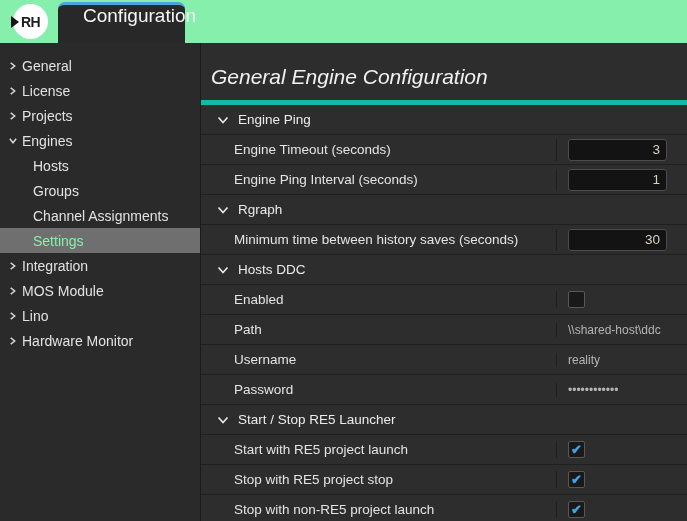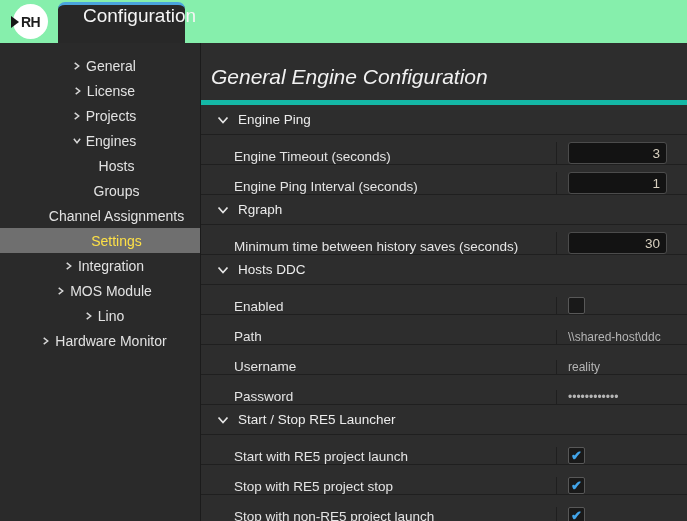--- a/index.html
+++ b/index.html
@@ -25,36 +25,36 @@
     position:absolute; left:58px; top:2px; width:127px; height:41px;
     background:#282828; border-top:3px solid #4aa5dd; border-radius:7px 7px 0 0;
     display:flex; align-items:flex-start; padding-left:25px;
     color:#f5f5f5; font-size:19px;
   }
   
   .sidebar {
     position:absolute; left:0; top:43px; width:201px; height:478px;
     background:#2a2a2a; border-right:1px solid #1b1b1b; padding-top:10px;
   }
-  .side-item { height:25px; display:flex; align-items:center; font-size:14px; color:#e2e2e2; cursor:default;justify-content:center; }
+  .side-item { height:25px; display:flex; align-items:center; font-size:14px; color:#e2e2e2; cursor:default; }
   .side-item .chev { width:13px; margin-left:8px; display:flex; align-items:center; }
   .side-item .side-label { margin-left:1px; }
   .side-item.child { padding-left:32px; }
-  .side-item.selected { background:#6f6f6f; color:#fde047; }
+  .side-item.selected { background:#6f6f6f; color:#86efac; }
   
   .main { position:absolute; left:201px; top:43px; width:486px; height:478px; background:#2d2d2d; }
   .page-title { margin:22px 6px 0 10px; font-size:21px; font-weight:400; color:#f1f1f1;font-style:italic; }
   .sections { margin-top:11px; border-top:5px solid #14b8a6; }
   .section-header {
     height:30px; border-bottom:1px solid #1f1f1f;
     display:flex; align-items:center; font-size:13.5px; color:#ececec;
   }
   .section-header .schev { margin-left:16px; display:flex; align-items:center; }
   .section-header .stitle { margin-left:9px; }
-  .row { height:30px; border-bottom:1px solid #1f1f1f; display:flex; align-items:flex-end; }
+  .row { height:30px; border-bottom:1px solid #1f1f1f; display:flex; align-items:center; }
   .row .rlabel { flex:1; display:flex; align-items:center; padding-left:33px; font-size:13.5px; color:#e4e4e4; }
   .row .rvalue { width:131px; flex:none; border-left:1px solid #1f1f1f; display:flex; align-items:center; }
   .num-input {
     margin-left:11px; width:99px; height:22px; padding:0 6px;
     background:#131313; border:1px solid #4c4c4c; border-radius:3px;
     color:#d9d1c0; font-size:13.5px; text-align:right; font-family:"Liberation Sans", sans-serif;
     outline:none;
   }
   .checkbox {
     margin-left:11px; width:17px; height:17px; background:#191919;

